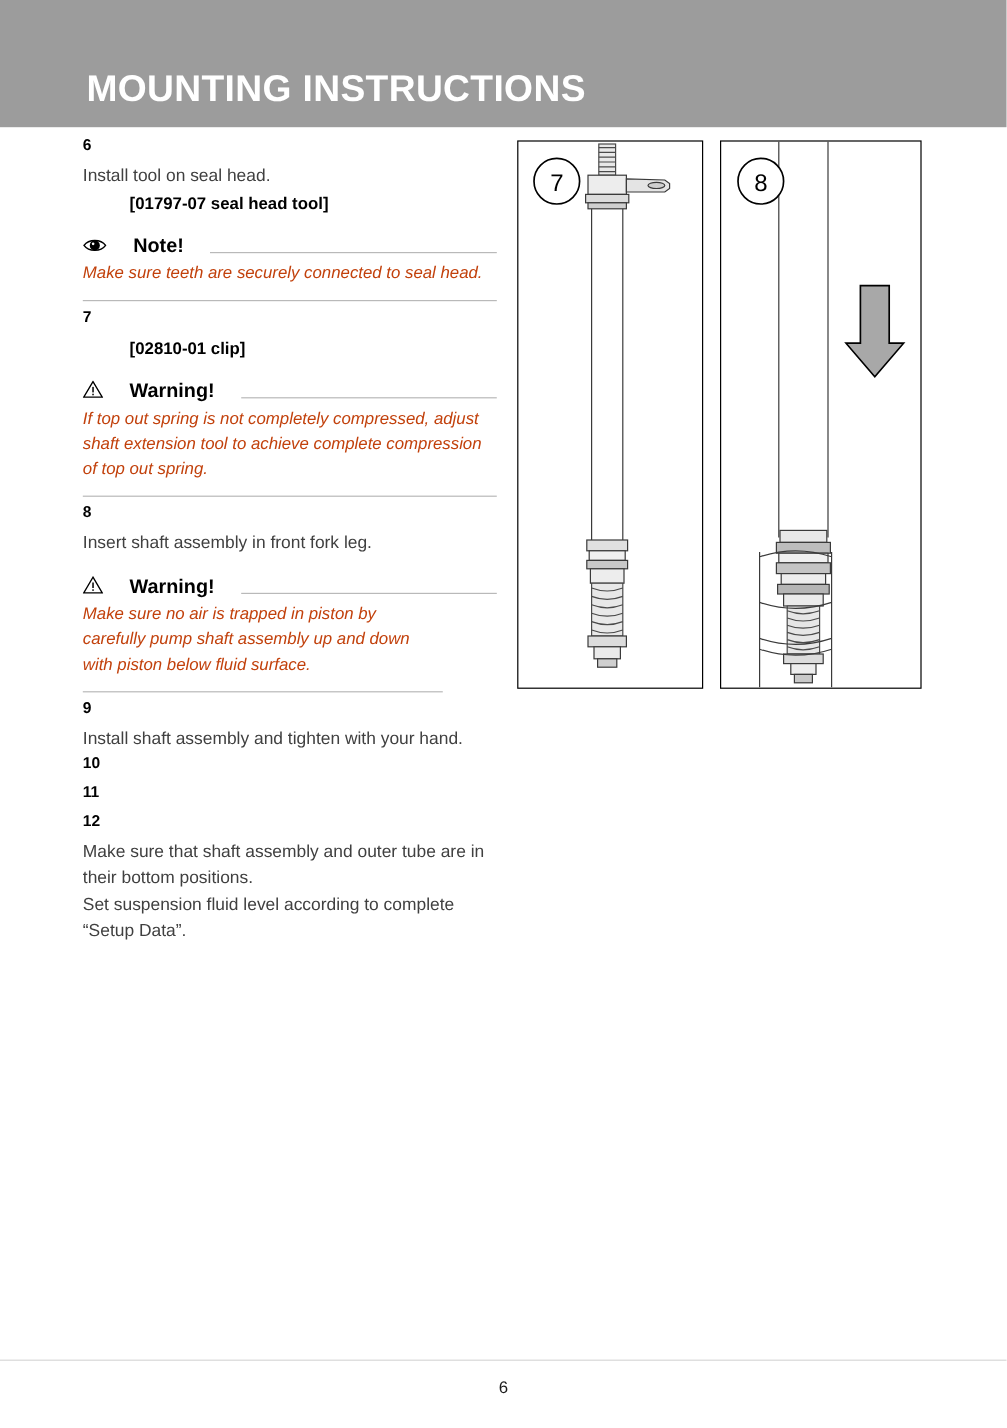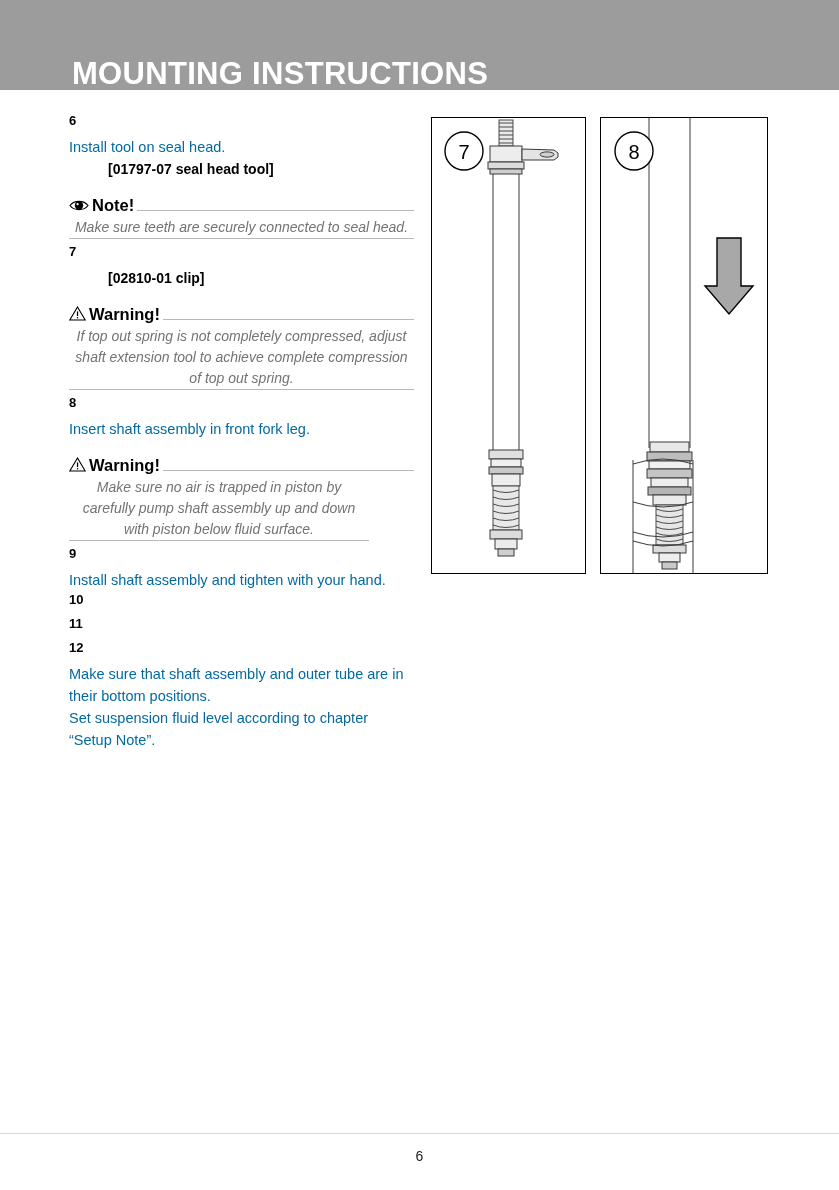--- a/index.html
+++ b/index.html
@@ -17,21 +17,21 @@
     background: #ffffff;
     overflow: hidden;
   }
 
   
   .header-band {
     position: absolute;
     left: 0;
     top: 0;
     width: 839px;
-    height: 90px;
+    height: 106px;
     background: #9c9c9c;
     overflow: hidden;
   }
   .header-title {
     position: absolute;
     left: 72px;
     top: 57px;
     font-size: 31px;
     font-weight: bold;
     color: #ffffff;
@@ -56,42 +56,42 @@
     color: #000000;
     line-height: 17px;
     margin-top: 13px;
     margin-bottom: 7px;
   }
   .step-num:first-child {
     margin-top: 0;
   }
   .step-text {
     font-size: 14.5px;
-    color: #0369a1;
+    color: #404040;
     line-height: 22px;
     margin: 0;
   }
   .step-code {
     font-size: 14px;
     font-weight: bold;
     color: #000000;
     line-height: 22px;
     margin: 0;
     padding-left: 39px;
   }
 
   
   .callout {
     margin-top: 16px;
     margin-bottom: 4px;
   }
   .callout-head {
     display: flex;
     align-items: flex-end;
-    gap: 3px;
+    gap: 22px;
   }
   .callout-icon {
     display: inline-block;
     flex: 0 0 auto;
     line-height: 1;
   }
   .callout-title {
     font-size: 16.5px;
     font-weight: bold;
     color: #000000;
@@ -100,26 +100,25 @@
   }
   .callout-rule-fill {
     flex: 1 1 auto;
     height: 1px;
     background: #b9b9b9;
     margin-bottom: 4px;
   }
   .callout-body {
     font-size: 14px;
     font-style: italic;
-    color: #737373;
+    color: #c2410c;
     line-height: 21px;
     padding-top: 2px;
-    padding-bottom: 0;
+    padding-bottom: 12px;
     border-bottom: 1px solid #b9b9b9;
-    text-align: center;
   }
   .callout-body.narrow {
     width: 300px;
   }
 
   
   .figures {
     position: absolute;
     left: 431px;
     top: 117px;
@@ -239,21 +238,21 @@
       <div class="step-num">10</div>
     </div>
 
     <div class="step">
       <div class="step-num">11</div>
     </div>
 
     <div class="step">
       <div class="step-num">12</div>
       <p class="step-text">Make sure that shaft assembly and outer tube are in their bottom positions.</p>
-      <p class="step-text">Set suspension fluid level according to chapter “Setup Note”.</p>
+      <p class="step-text">Set suspension fluid level according to complete “Setup Data”.</p>
     </div>
 
   </div>
 
   <div class="figures">
 
     <div class="fig-frame" id="fig7">
       <svg class="fig-svg" width="153" height="455" viewBox="0 0 153 455">
         <g stroke="#3a3a3a" fill="none" stroke-width="1">
 

